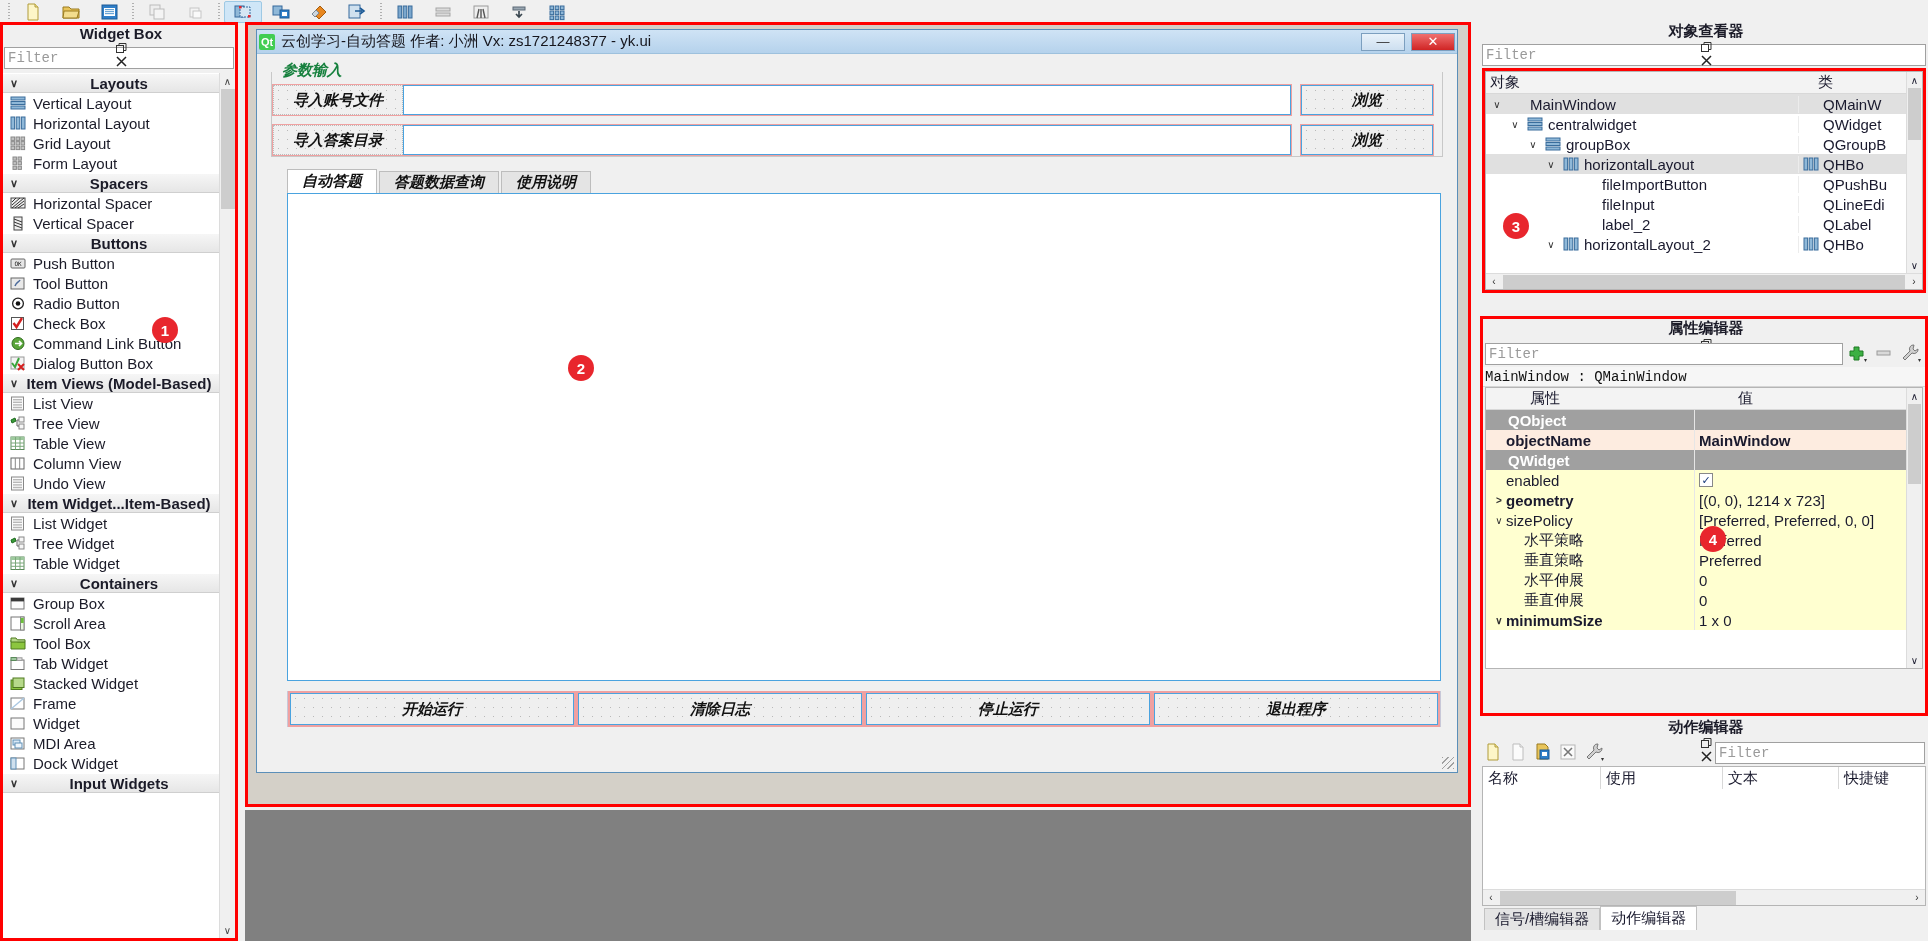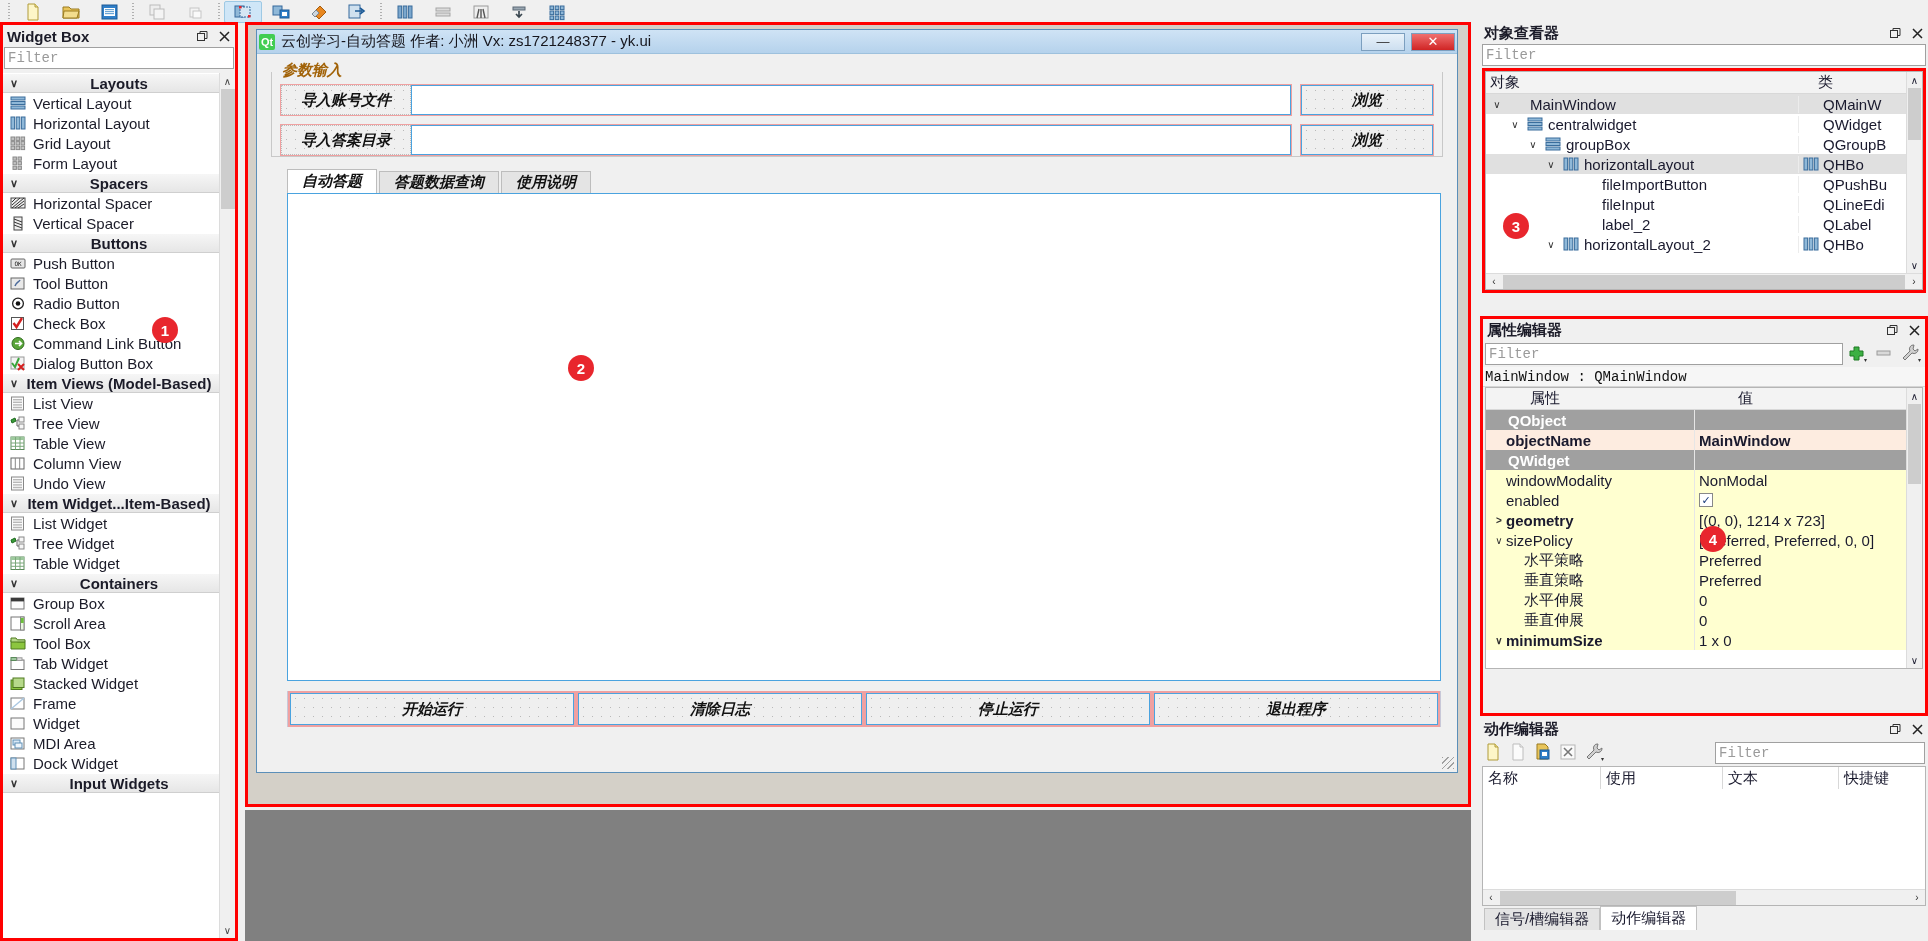--- a/index.html
+++ b/index.html
@@ -24,20 +24,21 @@
   .tb-sep { width: 10px; height: 20px; display: flex; align-items: center; justify-content: center; }
   .tb-sep::before { content: ""; display: block; width: 2px; height: 18px;
     background-image: repeating-linear-gradient(to bottom, #b0b0b0 0 1px, transparent 1px 3px); }
   .tb-item.sel { background: #cfe6f7; border: 1px solid #9ec9e4; border-radius: 2px; }
 
   
   .dock-title {
     height: 22px; display: flex; align-items: center;
     font-size: 15px; font-weight: 600; color: #1b1b28; padding-left: 4px;
     background: #f0f0f0;
+    flex-direction: column;
   }
   .dock-title .spacer { flex: 1; }
   .dock-btn { width: 22px; height: 18px; display: flex; align-items: center; justify-content: center; }
   .filter-box {
     height: 22px; background: #fff; border: 1px solid #a0a0a0;
     display: flex; align-items: center; padding-left: 3px;
     font-family: "Liberation Mono", monospace; font-size: 14px; color: #9a9a9a;
   }
 
   
@@ -82,23 +83,23 @@
     font-size:11px; font-weight:700; display:flex; align-items:center; justify-content:center;}
   .fw-title .cap { flex:1; font-size: 15px; color:#16161d; }
   .fw-min, .fw-close { width: 44px; height: 18px; display:flex; align-items:center; justify-content:center;
     border:1px solid #7c9fbf; font-size:13px; color:#fff; }
   .fw-min { background: linear-gradient(to bottom,#e9f2fa,#cddff0); color:#333; }
   .fw-close { background: linear-gradient(to bottom,#ef6f6f,#d02424); }
   .fw-body { position:absolute; left:0; right:0; top:24px; bottom:0; background:#f0f0f0; padding: 8px; }
 
   .groupbox { position:relative; border:1px solid #c8c8c8; border-top: 0; margin: 10px 6px 0 6px; padding-top: 4px; }
   .gb-title { position:absolute; top:-11px; left: 6px; background:#f0f0f0; padding: 0 4px;
-     font-family:"Liberation Serif", serif; font-weight:700; font-style:italic; font-size:15px; color:#a16207; }
-
-  .field-row { display:flex; align-items:flex-end; margin: 8px 8px 0 8px; }
+     font-family:"Liberation Serif", serif; font-weight:700; font-style:italic; font-size:15px; color:#15803d; }
+
+  .field-row { display:flex; align-items:flex-end; margin: 8px 8px 0 0; }
   .red-wrap { border: 1px solid #f0a0a0; display:flex; align-items:center; flex:1; }
   .f-label {
     width: 130px; height: 30px; display:flex; align-items:center; justify-content:center;
     font-family:"Liberation Serif", serif; font-weight:700; font-style:italic; font-size:15px; color:#111;
     background-image: radial-gradient(#b9b9b9 0.6px, transparent 0.7px);
     background-size: 9px 9px; border:1px dotted #bbb;
   }
   .f-input { flex:1; height:30px; background:#fff; border:1px solid #4aa3df; }
   .f-btn-wrap { margin-left: 8px; border:1px solid #f0a0a0; }
   .f-btn {
@@ -948,29 +949,20 @@
           <div class="pe-row pe-group">
             <div class="pe-k" style="padding-left:-10px;">
               <span class="chev-s"></span>
               <span>QWidget</span>
             </div>
             <div class="pe-v">
               <span></span>
             </div>
           </div>
           <div class="pe-row pe-yel">
-            <div class="pe-k" style="padding-left:6px;">
-              <span class="chev-s"></span>
-              <span>windowModality</span>
-            </div>
-            <div class="pe-v">
-              <span>NonModal</span>
-            </div>
-          </div>
-          <div class="pe-row pe-yel">
             <div class="pe-k" style="padding-left:6px;align-items:center;">
               <span class="chev-s"></span>
               <span>enabled</span>
             </div>
             <div class="pe-v">
               <span class="pe-chk">✓</span>
             </div>
           </div>
           <div class="pe-row pe-yel">
             <div class="pe-k" style="padding-left:6px;font-weight:700;">

